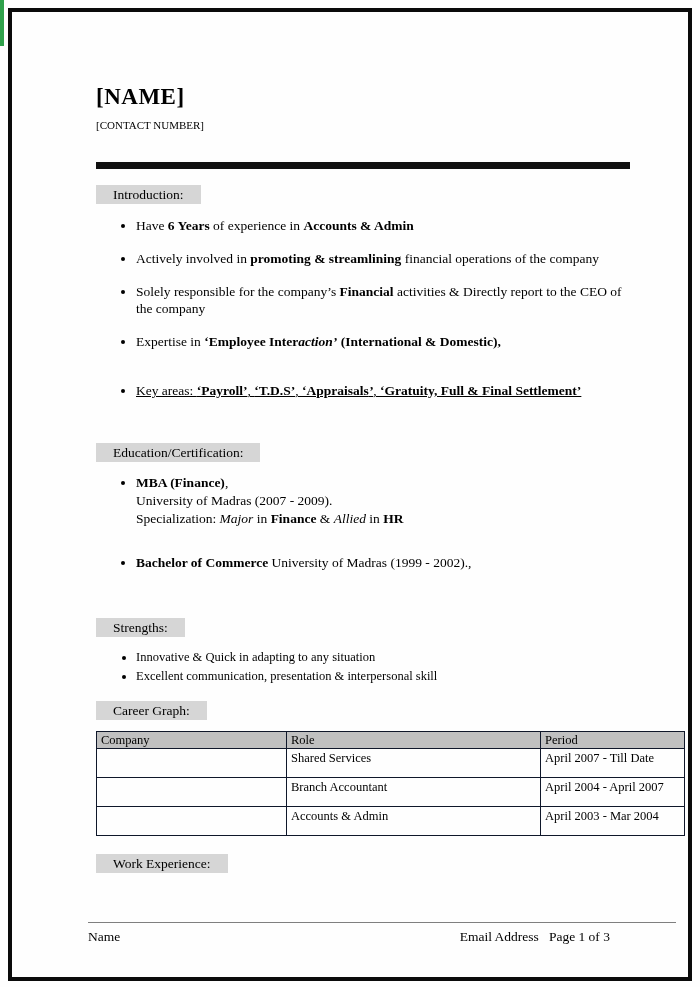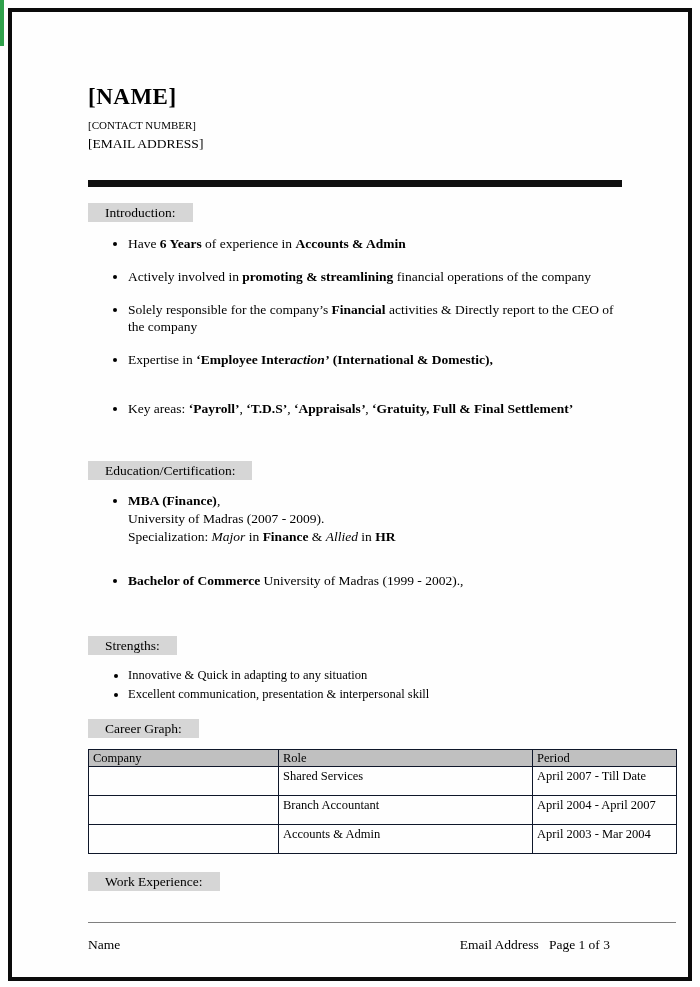--- a/index.html
+++ b/index.html
@@ -22,21 +22,21 @@
     pointer-events: none;
   }
   .green-accent {
     position: absolute;
     left: 0; top: 0;
     width: 4px; height: 46px;
     background: #2fa14b;
   }
   .content {
     position: absolute;
-    left: 88px; top: 0;
+    left: 96px; top: 0;
     width: 534px;
   }
   .name { margin-top: 84px; font-size: 23px; font-weight: bold; letter-spacing: 0.5px; }
   .contact { margin-top: 7px; font-size: 11px; line-height: 17px; }
   .email { margin-top: 1px; font-size: 13.5px; line-height: 17px; }
   .rule { margin-top: 28px; height: 7px; background: #101010; width: 534px; }
 
   .section-label {
     display: inline-block;
     background: #d6d6d6;
@@ -46,21 +46,21 @@
   }
   .intro-label { margin-top: 16px; }
   .edu-label { margin-top: 28px; }
   .str-label { margin-top: 20px; }
   .career-label { margin-top: 14px; }
   .work-label { margin-top: 18px; }
 
   ul.bullets { list-style: disc; }
   .intro-list { margin-top: 13px; padding-left: 40px; font-size: 13.5px; }
   .intro-list li { margin-bottom: 16px; line-height: 17px; }
-  .intro-list li.gap-lg { margin-top: 32px; }
+  .intro-list li.gap-lg { margin-top: 32px; text-decoration: underline; }
 
   .edu-list { margin-top: 12px; padding-left: 40px; font-size: 13.5px; }
   .edu-list li { margin-bottom: 26px; line-height: 18px; }
 
   .strengths-list { margin-top: 12px; padding-left: 40px; font-size: 12.5px; }
   .strengths-list li { margin-bottom: 3px; line-height: 16px; }
 
   .career-table {
     margin-top: 11px;
     border-collapse: collapse;
@@ -85,42 +85,41 @@
     vertical-align: top;
   }
 
   .current-company { margin-top: 15px; font-size: 13.5px; }
 
   .footer {
     position: absolute;
     left: 88px; top: 922px;
     width: 588px;
     border-top: 1px solid #7f7f7f;
-    padding-top: 14px;
+    padding-top: 6px;
     display: flex;
     font-size: 13.5px;
   }
   .f-name { flex: 1; }
   .f-email { margin-right: 10px; }
   .f-page { margin-right: 66px; }
 
   .b { font-weight: bold; }
   .i { font-style: italic; }
 </style>
 </head>
 <body>
 
 <div class="page">
   <div class="green-accent"></div>
   <div class="frame"></div>
 
   <div class="content">
     <h1 class="name">[NAME]</h1>
     <div class="contact">[CONTACT NUMBER]</div>
-    <div class="email">[EMAIL ADDRESS]</div>
 
     <div class="rule"></div>
 
     <div class="section-label intro-label">Introduction:</div>
     <ul class="bullets intro-list">
       <li><span>Have </span><span class="b">6 Years</span><span> of experience in </span><span class="b">Accounts &amp; Admin</span></li>
       <li><span>Actively involved in </span><span class="b">promoting &amp; streamlining</span><span> financial operations of the company</span></li>
       <li><span>Solely responsible for the company’s  </span><span class="b">Financial</span><span> activities &amp; Directly report to the CEO of the company</span></li>
       <li><span>Expertise in </span><span class="b">‘Employee Inter</span><span class="b i">action’</span><span> </span><span class="b">(International &amp; Domestic),</span></li>
       <li class="gap-lg"><span>Key areas: </span><span class="b">‘Payroll’</span><span>, </span><span class="b">‘T.D.S’</span><span>, </span><span class="b">‘Appraisals</span><span class="b i">’</span><span>, </span><span class="b">‘Gratuity, Full &amp; Final Settlement’</span></li>

